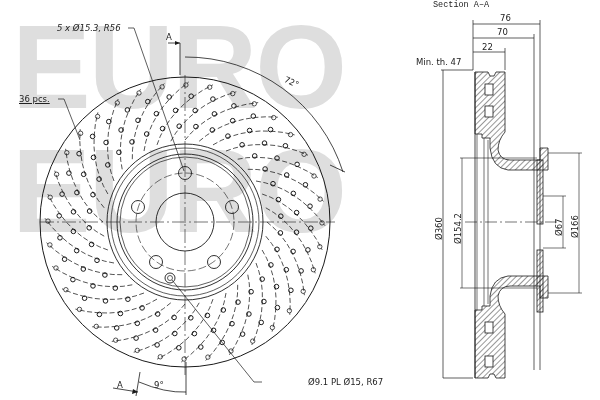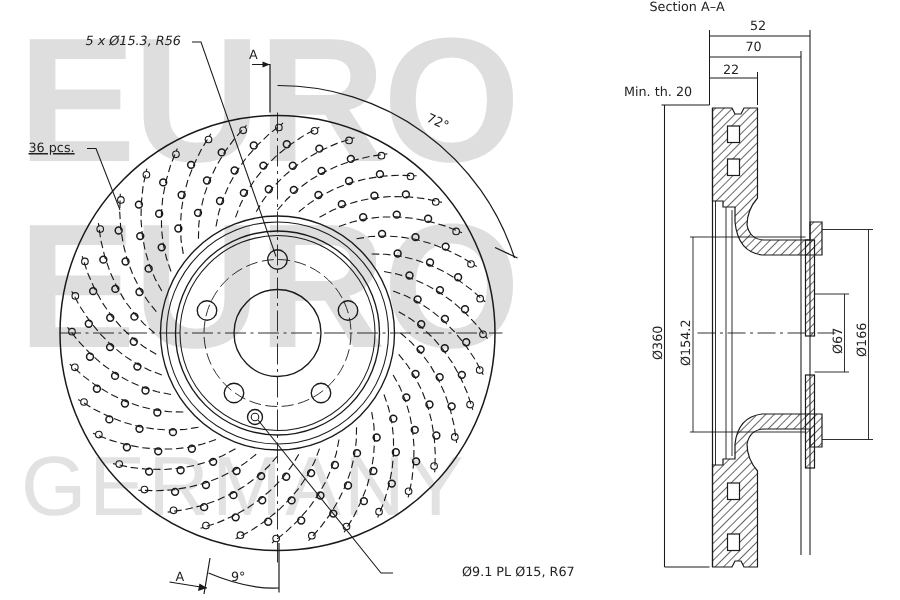--- a/index.html
+++ b/index.html
@@ -12,21 +12,20 @@
   svg { position:absolute; left:0; top:0; z-index:1; }
   .lbl { position:absolute; z-index:2; font-family:"DejaVu Sans", sans-serif; font-size:8.5px; color:#222; white-space:nowrap; }
   .vert { transform:rotate(-90deg); transform-origin:left top; }
 </style>
 </head>
 <body>
 
 <div class="canvas">
   <div class="wm wm-euro">EURO</div>
   <div class="wm wm-brake">EURO</div>
-  <div class="wm wm-germany">GERMANY</div>
 
   <svg width="600" height="400" viewBox="0 0 600 400">
     <defs>
       <pattern id="hatch" patternUnits="userSpaceOnUse" width="4" height="4" patternTransform="rotate(45)">
         <line x1="0" y1="0" x2="0" y2="4" stroke="#1a1a1a" stroke-width="0.9"></line>
       </pattern>
       <g id="slot">
         <path d="M0,0 q-4,-2 -2,-6 q22,-8 44,-4 q4,3 0,5 q-20,-4 -42,5z" fill="none" stroke="#1a1a1a" stroke-width="0.8"></path>
       </g>
     </defs>
@@ -310,22 +309,22 @@
   </svg>
 
   <div class="lbl" style="left:57px;top:23px;font-style:italic;">5 x Ø15.3, R56</div>
   <div class="lbl" style="left:19px;top:94px;text-decoration:underline;">36 pcs.</div>
   <div class="lbl" style="left:166px;top:32px;">A</div>
   <div class="lbl" style="left:284px;top:77px;transform:rotate(25deg);">72°</div>
   <div class="lbl" style="left:154px;top:380px;">9°</div>
   <div class="lbl" style="left:117px;top:380px;">A</div>
   <div class="lbl" style="left:264px;top:377px;padding-left:44px;">Ø9.1 PL Ø15, R67</div>
 
-  <div class="lbl" style="left:433px;top:0px;">Section A–A</div>
-  <div class="lbl" style="left:500px;top:13px;">52</div>
+  <div class="lbl" style="left:433px;top:0px;font-family:Liberation Mono, monospace;">Section A–A</div>
+  <div class="lbl" style="left:500px;top:13px;">76</div>
   <div class="lbl" style="left:497px;top:27px;">70</div>
   <div class="lbl" style="left:482px;top:42px;">22</div>
-  <div class="lbl" style="left:416px;top:57px;">Min. th. 20</div>
+  <div class="lbl" style="left:416px;top:57px;">Min. th. 47</div>
   <div class="lbl vert" style="left:434px;top:240px;">Ø360</div>
   <div class="lbl vert" style="left:453px;top:244px;">Ø154.2</div>
   <div class="lbl vert" style="left:554px;top:236px;">Ø67</div>
   <div class="lbl vert" style="left:570px;top:238px;">Ø166</div>
 </div>
 
 </body></html>

